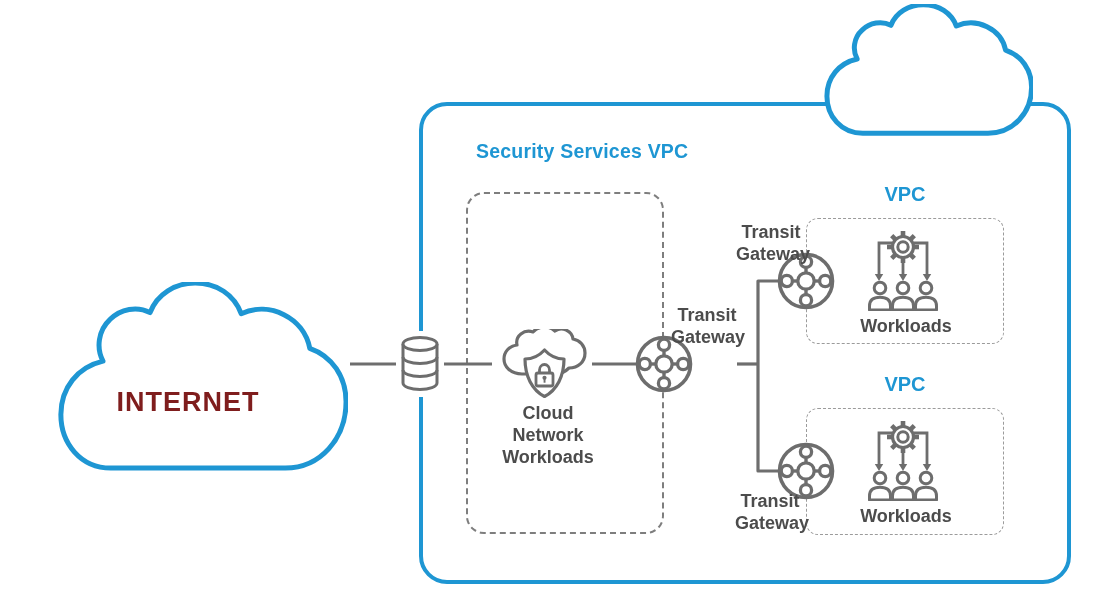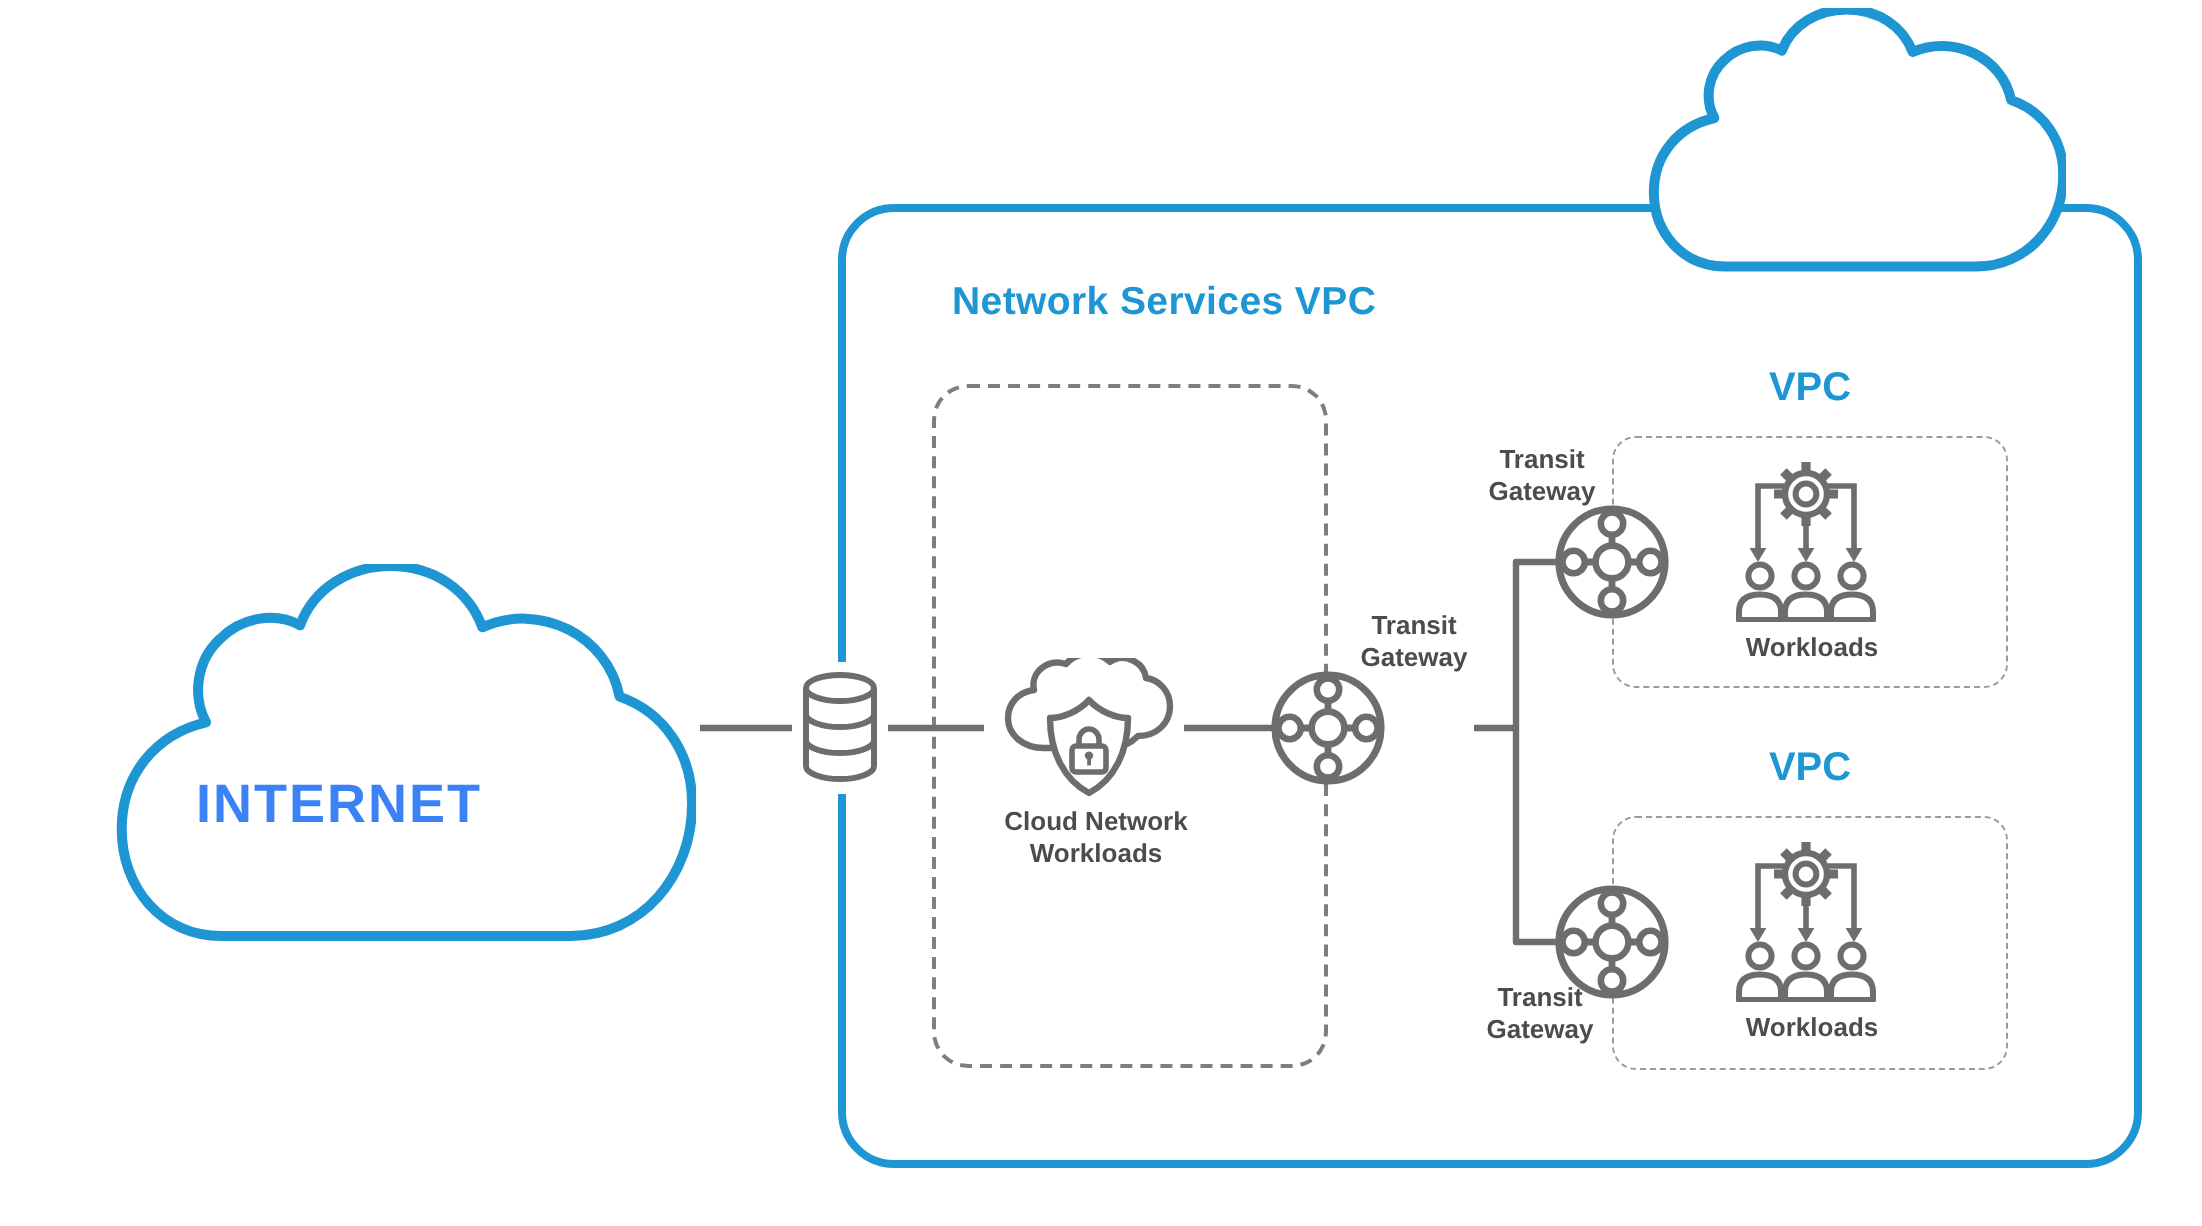--- a/index.html
+++ b/index.html
@@ -16,24 +16,24 @@
   .vpc-title{
     color:#1E96D3;font-size:19.5px;font-weight:700;letter-spacing:.2px;white-space:nowrap;
   }
   .dashed-box{box-sizing:border-box;background:transparent;}
   .cnp-box{border:2px dashed #7E7E7E;border-radius:18px;}
   .small-vpc-box{border:1.5px dashed #9B9B9B;border-radius:12px;}
   .vpc-label{
     color:#1E96D3;font-size:20px;font-weight:700;text-align:center;white-space:nowrap;
   }
   .node-label{
-    color:#4C4C4C;font-size:13px;font-weight:600;line-height:1.22;text-align:center;
+    color:#4C4C4C;font-size:18px;font-weight:600;line-height:1.22;text-align:center;
   }
   .internet-label{
-    color:#3b82f6;font-size:27px;font-weight:700;letter-spacing:1px;white-space:nowrap;
+    color:#7f1d1d;font-size:27px;font-weight:700;letter-spacing:1px;text-align:center;white-space:nowrap;
   }
   svg{display:block;overflow:visible;}
 </style>
 </head>
 <body>
 
 <div class="canvas">
 
   <svg width="0" height="0" aria-hidden="true">
     <defs>
@@ -131,21 +131,21 @@
 
   <svg class="abs" style="left:54px;top:282px;" width="294" height="190" viewBox="0 0 300 192" preserveAspectRatio="none">
     <use href="#sym-cloud"></use>
   </svg>
   <div class="abs internet-label" style="left:98px;top:387px;width:180px;">INTERNET</div>
 
   <svg class="abs" style="left:822px;top:4px;" width="211" height="132" viewBox="0 0 300 192" preserveAspectRatio="none">
     <use href="#sym-cloud"></use>
   </svg>
 
-  <div class="abs vpc-title" style="left:476px;top:140px;">Network Services VPC</div>
+  <div class="abs vpc-title" style="left:476px;top:140px;">Security Services VPC</div>
 
   <svg class="abs" style="left:396px;top:331px;" width="48" height="66" viewBox="0 0 48 66">
     <use href="#sym-db"></use>
   </svg>
 
   <svg class="abs" style="left:500px;top:329px;" width="88" height="74" viewBox="0 0 88 74">
     <use href="#sym-cnp"></use>
   </svg>
   <div class="abs node-label" style="left:487px;top:403px;width:122px;">Cloud Network Workloads</div>
 

